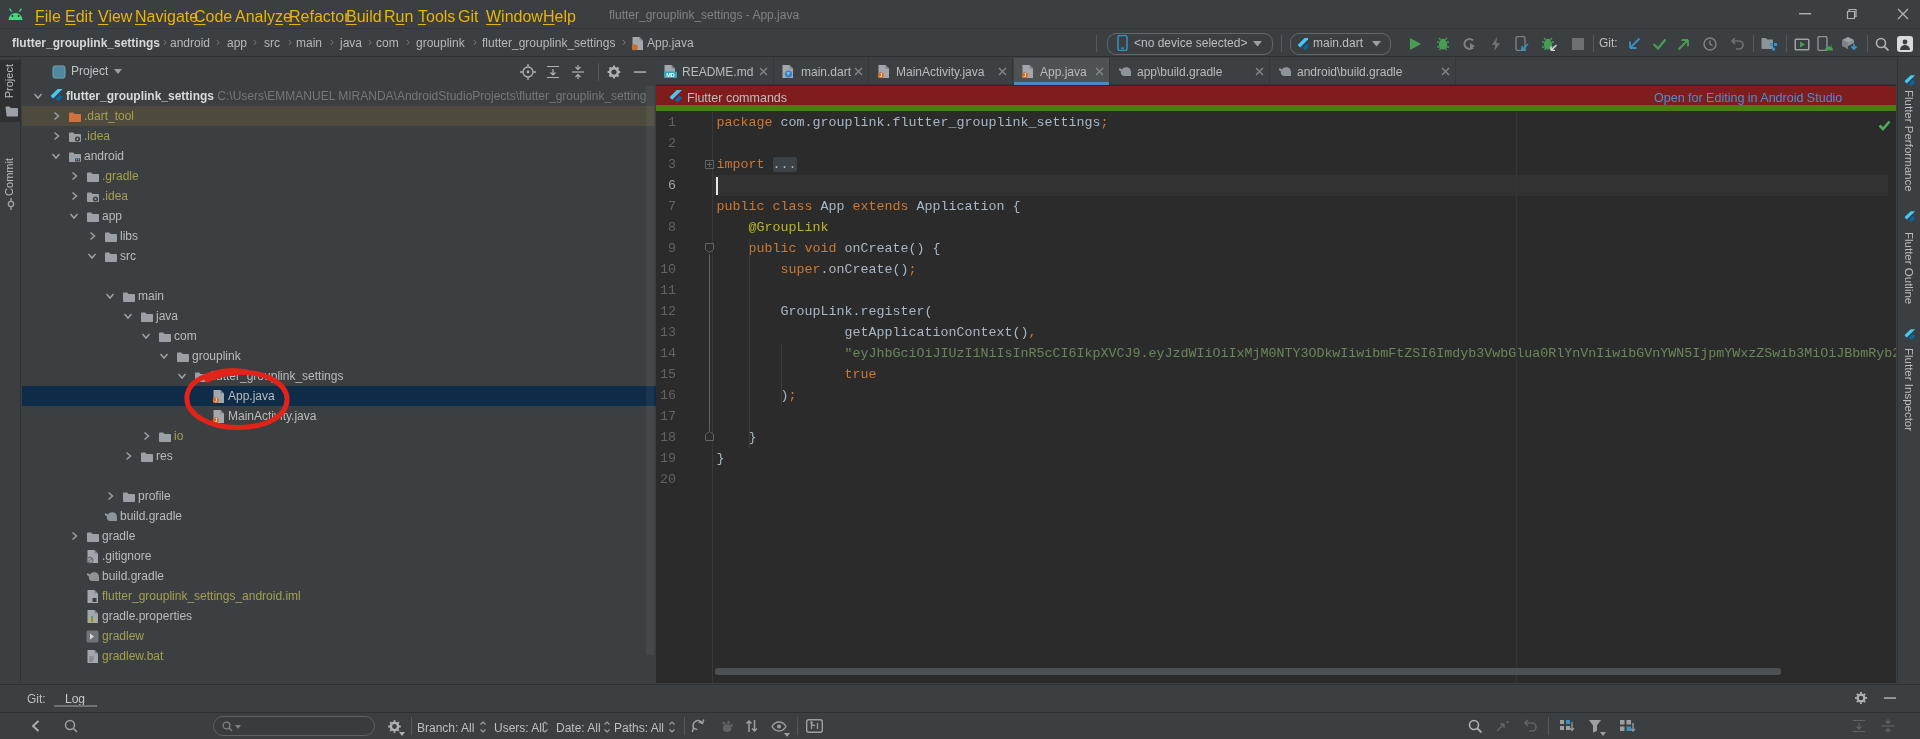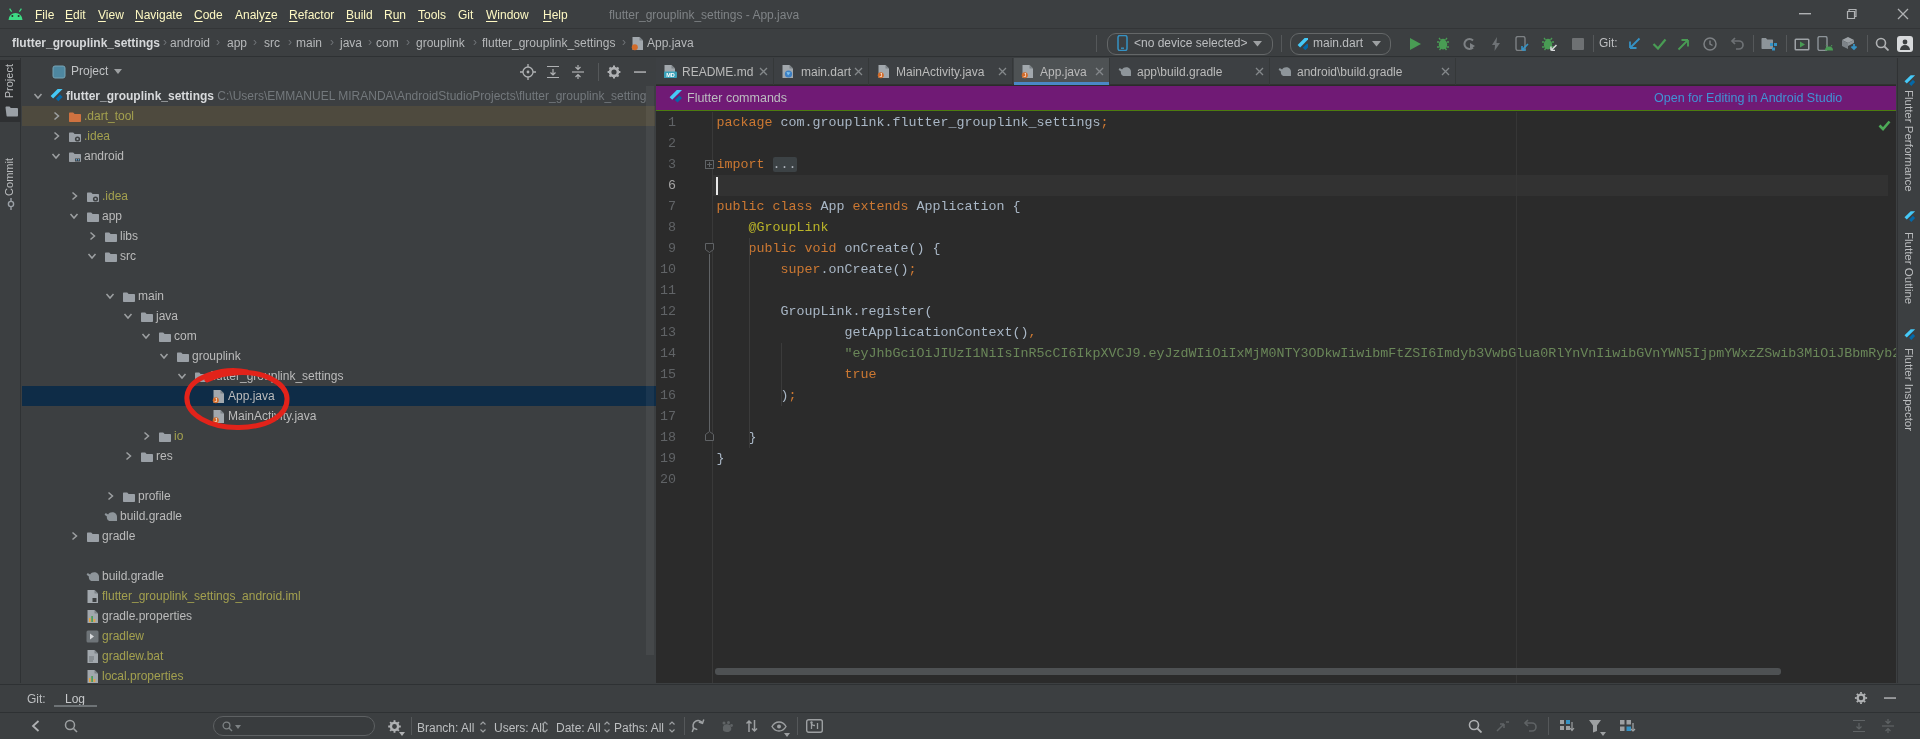--- a/index.html
+++ b/index.html
@@ -1,20 +1,20 @@
 <!DOCTYPE html>
 <html><head><meta charset="utf-8"><style>
 *{margin:0;padding:0;box-sizing:border-box}
 html,body{width:1920px;height:739px;overflow:hidden;background:#3c3f41;font-family:"Liberation Sans",sans-serif}
 #root{position:relative;width:1920px;height:739px;background:#3c3f41;font-size:12px;color:#bbbbbb}
 .abs{position:absolute}
 u{text-decoration:underline;text-underline-offset:2px}
 
 #menubar{position:absolute;left:0;top:0;width:1920px;height:29px;background:#3c3f41;border-bottom:1px solid #333537}
-.mi{position:absolute;top:8px;font-size:12px;color:#fef9c3;letter-spacing:0}
+.mi{position:absolute;top:8px;font-size:16px;color:#eab308;letter-spacing:0}
 #wtitle{position:absolute;top:8px;left:609px;color:#7f8386;font-size:12px}
 
 #toolbar{position:absolute;left:0;top:30px;width:1920px;height:27px;background:#3c3f41;border-bottom:1px solid #2e3133}
 .bc{position:absolute;top:6px;font-size:12px;color:#b6b8ba}
 .bcsep{position:absolute;top:5px;color:#6e7275;font-size:12px}
 .combo{position:absolute;top:3px;height:22px;border:1px solid #646768;border-radius:9px;background:#3c3f41}
 
 #main{position:absolute;left:0;top:58px;width:1920px;height:625px}
 #lstripe{position:absolute;left:0;top:0;width:21px;height:625px;background:#3c3f41;border-right:1px solid #2f3234}
 .vlabL{position:absolute;writing-mode:vertical-rl;transform:rotate(180deg);font-size:11px;color:#bbbdbf;left:3px}
@@ -23,21 +23,21 @@
 #ptree{position:absolute;left:-22px;top:28px;width:656px;height:597px}
 .row{position:absolute;left:0;width:656px;height:20px}
 .tx{position:absolute;top:3px;white-space:nowrap;font-size:12px;color:#bbbbbb}
 .olv{color:#a3a04f}
 #pscroll{position:absolute;left:624px;top:28px;width:8px;height:569px;background:rgba(255,255,255,0.05);z-index:5}
 
 #editor{position:absolute;left:656px;top:0;width:1240px;height:625px;background:#2b2b2b}
 #tabs{position:absolute;left:0;top:0;width:1240px;height:27px;background:#3d4043;border-bottom:1px solid #323232}
 .tab{position:absolute;top:0;height:27px;border-right:1px solid #353839}
 .tabt{position:absolute;top:7px;font-size:12px;color:#bbbbbb;white-space:nowrap}
-#banner{position:absolute;left:0;top:28px;width:1240px;height:25px;background:#701a75;border-bottom:1px solid #4d7c0f}
+#banner{position:absolute;left:0;top:28px;width:1240px;height:25px;background:#7f1d1d;border-bottom:6px solid #4d7c0f}
 #code{position:absolute;left:0;top:54px;width:1240px;height:571px;background:#2b2b2b;overflow:hidden;font-family:"Liberation Mono",monospace;font-size:13.33px;line-height:21px}
 .ln{position:absolute;width:20px;text-align:right;color:#606366;font-size:13.33px;line-height:21px}
 .cl{position:absolute;left:60.5px;white-space:pre;color:#a9b7c6}
 i{font-style:normal}.k{color:#cc7832}.s{color:#6a8759}.an{color:#bbb529}#fold{background:#3c4245;color:#adb3ba;border-radius:2px}
 #rstripe{position:absolute;left:1897px;top:0;width:23px;height:625px;background:#3c3f41;border-left:1px solid #303234}
 
 #bottom{position:absolute;left:0;top:684px;width:1920px;height:55px;background:#3c3f41;border-top:1px solid #2e3133}
 .bt{position:absolute;font-size:12px;color:#bdbfc1;white-space:nowrap}
 .sep{position:absolute;width:1px;background:#55585a}
 svg{display:block}
@@ -307,20 +307,29 @@
               <path d="M1.5 3L5 7 8.5 3" fill="none" stroke="#9da0a2" stroke-width="1.5"></path>
             </svg>
             <svg class="icx" style="left:68px;top:5px" width="14" height="12">
               <path d="M1 2.5c0-.6.4-1 1-1h3.2L6.6 3H12c.6 0 1 .4 1 1v6c0 .6-.4 1-1 1H2c-.6 0-1-.4-1-1z" fill="#9aa0a6"></path>
               <rect x="7" y="7.5" width="5" height="3" fill="#3c3f41"></rect>
               <rect x="7.8" y="8.2" width="1.2" height="1.2" fill="#62b0e8"></rect>
               <rect x="10" y="8.2" width="1.2" height="1.2" fill="#62b0e8"></rect>
             </svg>
             <span class="tx " style="left:84px">android</span>
           </div>
+          <div class="row" style="top:80px">
+            <svg class="icx" style="left:69px;top:5px" width="10" height="10">
+              <path d="M3.5 1.5L7.5 5 3.5 8.5" fill="none" stroke="#9da0a2" stroke-width="1.5"></path>
+            </svg>
+            <svg class="icx" style="left:86px;top:5px" width="14" height="12">
+              <path d="M1 2.5c0-.6.4-1 1-1h3.2L6.6 3H12c.6 0 1 .4 1 1v6c0 .6-.4 1-1 1H2c-.6 0-1-.4-1-1z" fill="#9aa0a6"></path>
+            </svg>
+            <span class="tx olv" style="left:102px">.gradle</span>
+          </div>
           <div class="row" style="top:100px">
             <svg class="icx" style="left:69px;top:5px" width="10" height="10">
               <path d="M3.5 1.5L7.5 5 3.5 8.5" fill="none" stroke="#9da0a2" stroke-width="1.5"></path>
             </svg>
             <svg class="icx" style="left:86px;top:5px" width="14" height="12">
               <path d="M1 2.5c0-.6.4-1 1-1h3.2L6.6 3H12c.6 0 1 .4 1 1v6c0 .6-.4 1-1 1H2c-.6 0-1-.4-1-1z" fill="#9aa0a6"></path>
               <circle cx="9.5" cy="8" r="2.6" fill="#3c3f41"></circle>
               <circle cx="9.5" cy="8" r="1.1" fill="#9aa0a6"></circle>
             </svg>
             <span class="tx olv" style="left:102px">.idea</span>
@@ -450,20 +459,29 @@
             <span class="tx " style="left:120px">build.gradle</span>
           </div>
           <div class="row" style="top:440px">
             <svg class="icx" style="left:69px;top:5px" width="10" height="10">
               <path d="M3.5 1.5L7.5 5 3.5 8.5" fill="none" stroke="#9da0a2" stroke-width="1.5"></path>
             </svg>
             <svg class="icx" style="left:86px;top:5px" width="14" height="12">
               <path d="M1 2.5c0-.6.4-1 1-1h3.2L6.6 3H12c.6 0 1 .4 1 1v6c0 .6-.4 1-1 1H2c-.6 0-1-.4-1-1z" fill="#9aa0a6"></path>
             </svg>
             <span class="tx " style="left:102px">gradle</span>
+          </div>
+          <div class="row" style="top:460px">
+            <svg class="icx" style="left:86px;top:3px" width="13" height="15">
+              <path d="M1.5 1h7L12 4.5V14h-10.5z" fill="#a2a8ad"></path>
+              <path d="M8.5 1L12 4.5H8.5z" fill="#7c8287"></path>
+              <circle cx="4" cy="11" r="2.8" fill="none" stroke="#6e7478" stroke-width="1.2"></circle>
+              <line x1="2" y1="13" x2="6" y2="9" stroke="#6e7478" stroke-width="1.2"></line>
+            </svg>
+            <span class="tx " style="left:102px">.gitignore</span>
           </div>
           <div class="row" style="top:480px">
             <svg class="icx" style="left:86px;top:5px" width="15" height="11">
               <path d="M13 10V5.8C13 3.2 10.9 1.3 8.2 1.3c-1.9 0-3.2.9-4.1 2.2L1.7 1.9.6 3.8l2.3 1.7c-.4 2.1.8 4.5 3.3 4.5z" fill="#8e959a"></path>
             </svg>
             <span class="tx " style="left:102px">build.gradle</span>
           </div>
           <div class="row" style="top:500px">
             <svg class="icx" style="left:86px;top:3px" width="13" height="15">
               <path d="M1.5 1h7L12 4.5V14h-10.5z" fill="#a2a8ad"></path>
@@ -489,30 +507,20 @@
             </svg>
             <span class="tx olv" style="left:102px">gradlew</span>
           </div>
           <div class="row" style="top:560px">
             <svg class="icx" style="left:86px;top:3px" width="13" height="15">
               <path d="M1.5 1h7L12 4.5V14h-10.5z" fill="#a2a8ad"></path>
               <path d="M8.5 1L12 4.5H8.5z" fill="#7c8287"></path>
               <path d="M3 8h5M3 10h5M3 12h4" stroke="#6e7478" stroke-width="1"></path>
             </svg>
             <span class="tx olv" style="left:102px">gradlew.bat</span>
-          </div>
-          <div class="row" style="top:580px">
-            <svg class="icx" style="left:86px;top:3px" width="13" height="15">
-              <path d="M1.5 1h7L12 4.5V14h-10.5z" fill="#a2a8ad"></path>
-              <path d="M8.5 1L12 4.5H8.5z" fill="#7c8287"></path>
-              <rect x="3" y="9" width="1.6" height="4" fill="#e8a33d"></rect>
-              <rect x="5.3" y="7" width="1.6" height="6" fill="#499C54"></rect>
-              <rect x="7.6" y="10" width="1.6" height="3" fill="#e8a33d"></rect>
-            </svg>
-            <span class="tx olv" style="left:102px">local.properties</span>
           </div>
         </div>
     <div id="pscroll"></div>
   </div>
 
   <div id="editor">
     <div id="tabs">
           <div class="tab" style="left:0px;width:118px;">
             <svg class="icx" style="left:7px;top:6px" width="15" height="15">
               <path d="M1.5 1h7L12 4.5V14h-10.5z" fill="#a2a8ad"></path>

